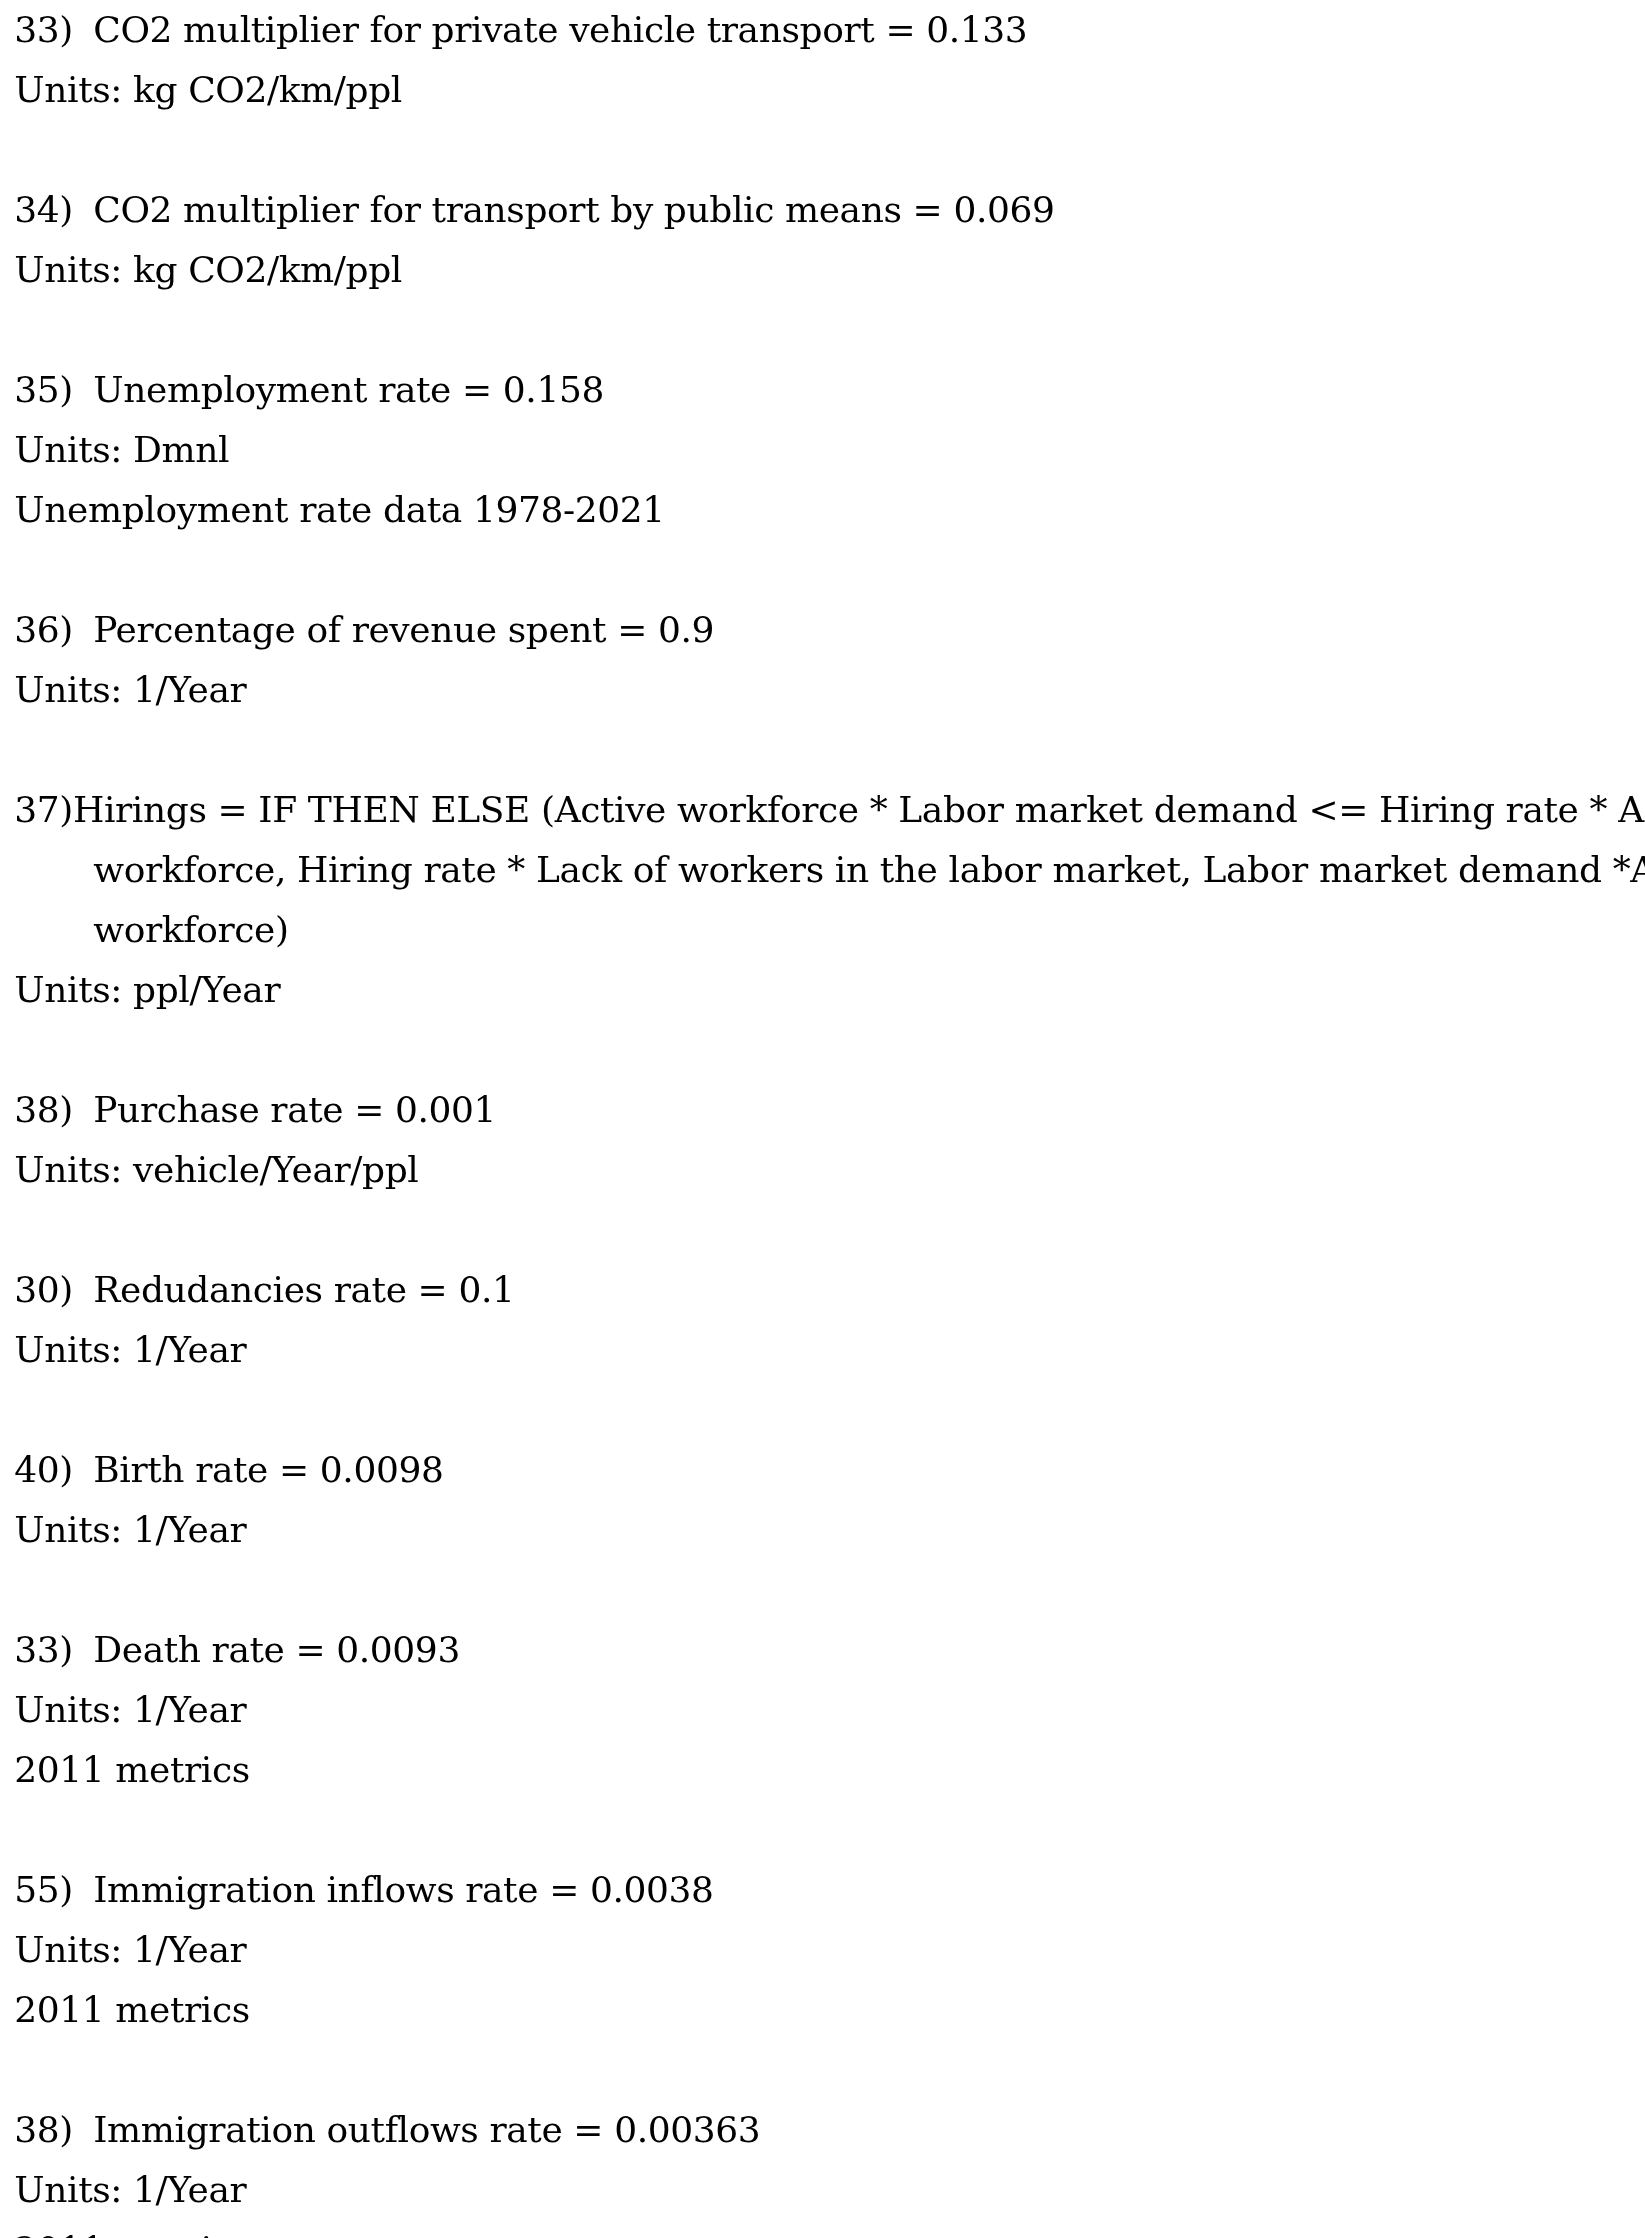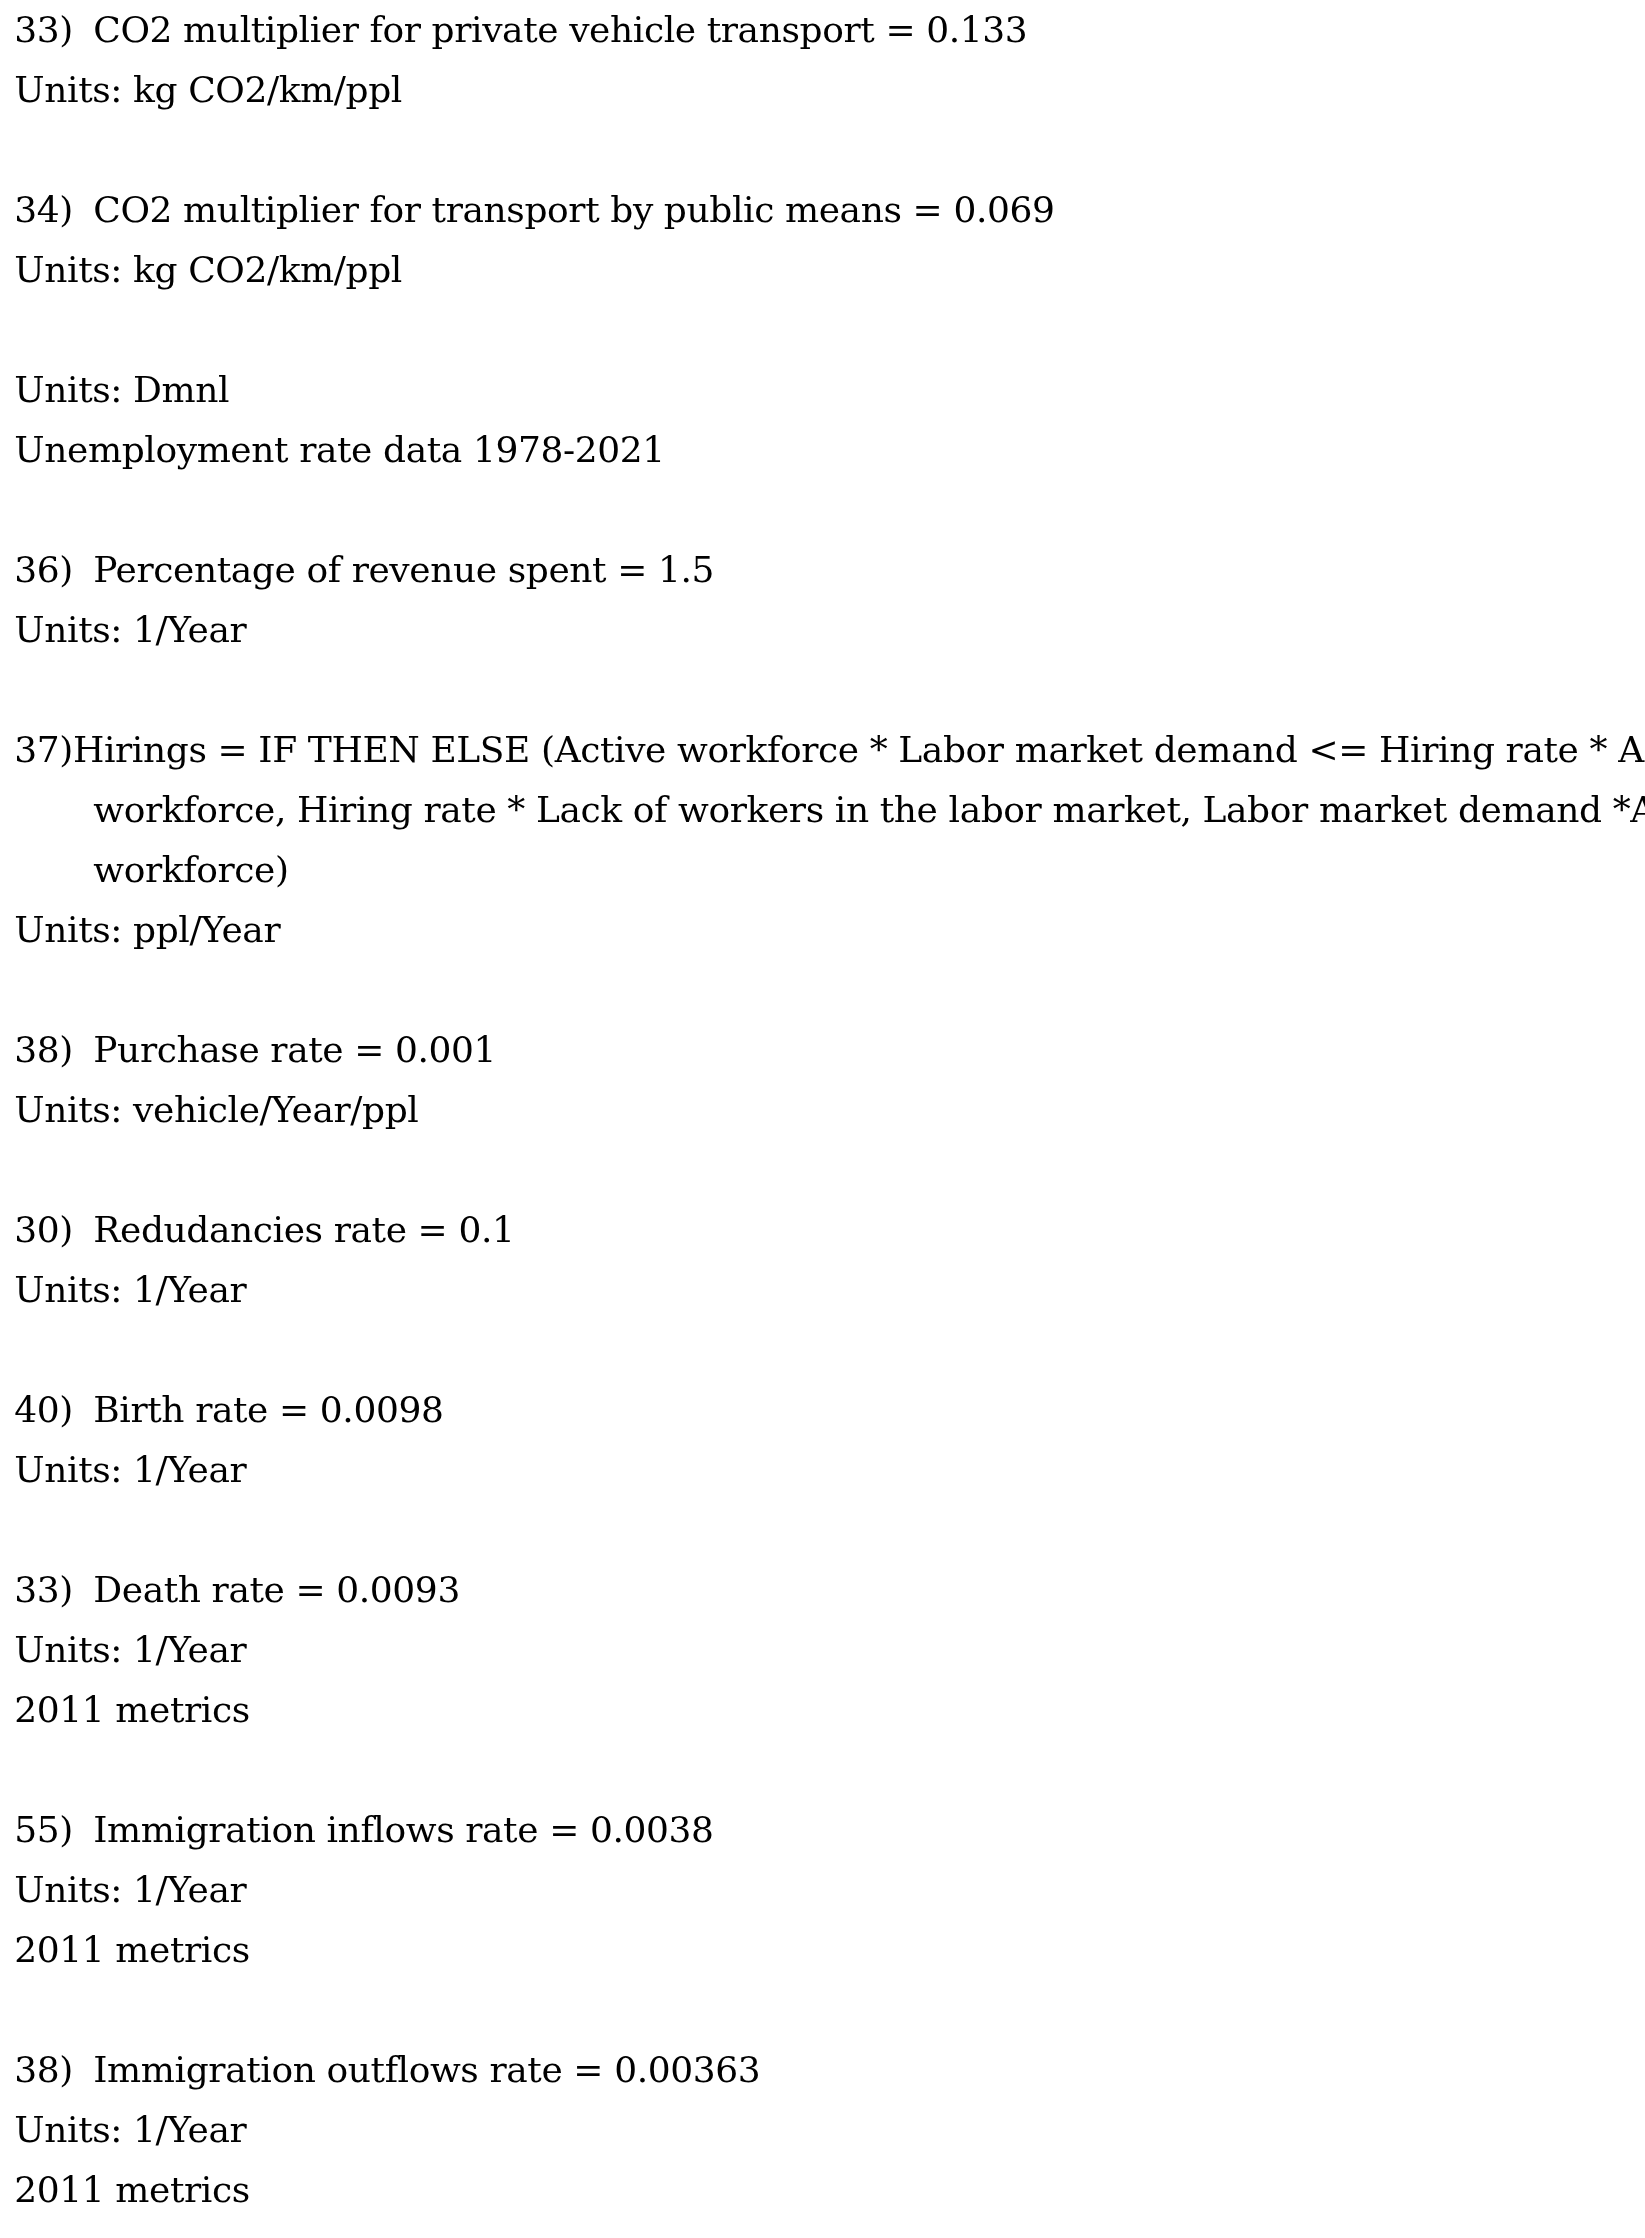--- a/index.html
+++ b/index.html
@@ -35,29 +35,33 @@
   <div class="item">
     <div class="line item-head">
         <span class="num">34)</span>
         <span>CO2 multiplier for transport by public means = 0.069</span>
       </div>
     <div class="line">Units: kg CO2/km/ppl</div>
   </div>
   <div class="gap"></div>
 
   <div class="item">
+    <div class="line item-head">
+        <span class="num">35)</span>
+        <span>Unemployment rate = 0.158</span>
+      </div>
     <div class="line">Units: Dmnl</div>
     <div class="line">Unemployment rate data 1978-2021</div>
   </div>
   <div class="gap"></div>
 
   <div class="item">
     <div class="line item-head">
         <span class="num">36)</span>
-        <span>Percentage of revenue spent = 1.5</span>
+        <span>Percentage of revenue spent = 0.9</span>
       </div>
     <div class="line">Units: 1/Year</div>
   </div>
   <div class="gap"></div>
 
   <div class="item">
     <div class="line item-head">
         <span class="num">37)</span>
         <span>Hirings = IF THEN ELSE (Active workforce * Labor market demand &lt;= Hiring rate * Active</span>
       </div>

